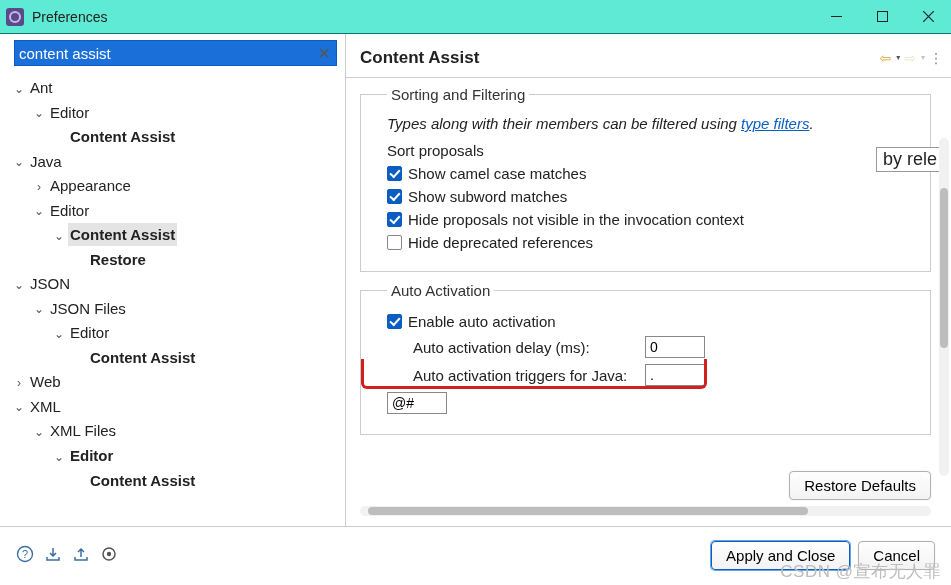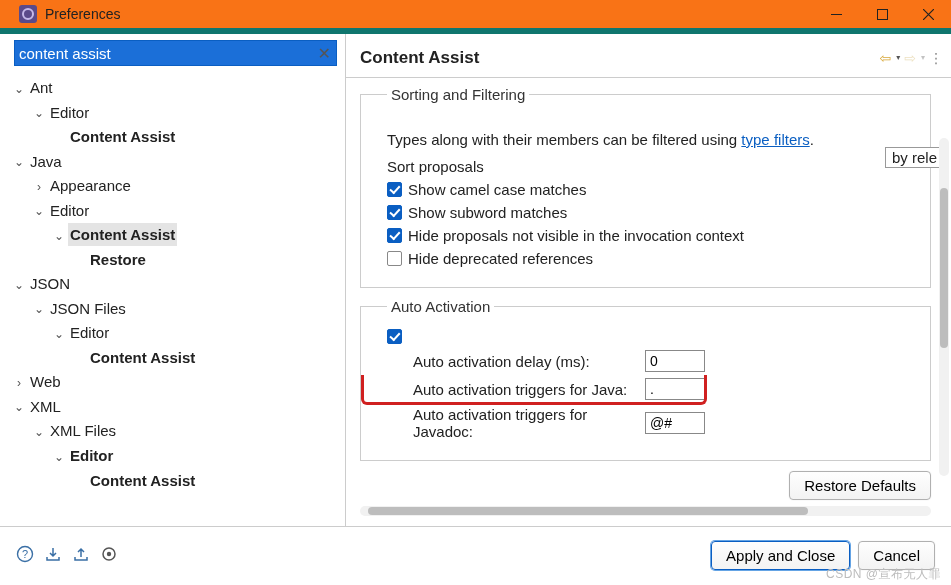--- a/index.html
+++ b/index.html
@@ -1,19 +1,19 @@
 <!DOCTYPE html>
 <html><head>
 <meta charset="utf-8">
 <style>
   * { box-sizing: border-box; font-family: "Segoe UI", Arial, sans-serif; }
   html, body { margin:0; padding:0; width:951px; height:585px; background:#fff; color:#222; font-size:14px; overflow:hidden; }
 
   
-  .titlebar { height:34px; display:flex; align-items:center; padding:0 0 0 19px; background:#f97316; border-bottom:6px solid #0f766e;}
+  .titlebar { height:34px; display:flex; align-items:center; padding:0 0 0 6px; background:#5eead4; border-bottom:1px solid #0f766e;}
   .appicon { width:18px; height:18px; background:#5a4a8a; border-radius:3px; margin-right:8px; position:relative; }
   .appicon::after { content:""; position:absolute; inset:3px; border:2px solid #c4b8e8; border-radius:50%; }
   .title { font-size:14px; }
   .winbtns { margin-left:auto; display:flex; }
   .winbtn { width:46px; height:34px; display:flex; align-items:center; justify-content:center; }
   .winbtn svg { width:11px; height:11px; }
 
   
   .content { display:flex; height:492px;justify-content:center; }
   .left { width:346px; border-right:1px solid #ccc; padding:6px 2px 0 6px; display:flex; flex-direction:column; position:relative;}
@@ -44,25 +44,25 @@
   .navicons .dis { opacity:.35; }
   .dots { width:10px; color:#888; font-size:14px; }
 
   
   .rbody { position:relative; padding:8px 0 0 14px; flex:1; overflow:hidden; }
   .rscroll { position:absolute; right:2px; top:60px; bottom:50px; width:10px; background:#f1f1f1; border-radius:5px; }
   .rthumb { position:absolute; left:1px; width:8px; top:50px; height:160px; background:#bdbdbd; border-radius:4px; }
 
   fieldset.group { border:1px solid #ccc; margin:0 20px 10px 0; padding:8px 10px 14px 26px; position:relative; }
   fieldset.group > legend { padding:0 4px; color:#333; font-size:15px; }
-  .para { font-size:15px; margin:20px 0 10px 0; }
+  .para { font-size:15px; margin:4px 0 10px 0;font-style:italic; }
   .linklike { color:#0b5fc2; text-decoration:underline; }
   .row { display:flex; align-items:center; gap:6px; font-size:15px; margin:6px 0; }
   .row .lbl { flex:0 0 auto; }
-  .selbox { position:absolute; right:-10px; top:44px; border:1px solid #999; background:#fff; padding:1px 2px 1px 6px; font-size:15px; }
+  .selbox { position:absolute; right:-10px; top:44px; border:1px solid #999; background:#fff; padding:1px 2px 1px 6px; font-size:18px; }
 
   .cb { width:15px; height:15px; border:1px solid #888; border-radius:2px; display:inline-flex; align-items:center; justify-content:center; background:#fff; flex:0 0 15px; }
   .cb.checked { background:#0a5ec2; border-color:#0a5ec2; }
   .cb.checked::after { content:""; width:8px; height:4px; border:2px solid #fff; border-top:none; border-right:none; transform:rotate(-48deg) translate(1px,-1px); }
 
   .frow { display:flex; align-items:center; font-size:15px; margin:6px 0; }
   .frow .flabel { flex:0 0 258px; padding-left:26px; }
   .frow input { width:60px; height:22px; border:1px solid #888; font-size:14px; padding:1px 4px; }
 
   
@@ -75,21 +75,21 @@
   .hscroll { position:absolute; left:14px; right:20px; bottom:10px; height:10px; background:#f1f1f1; border-radius:5px; }
   .hthumb { position:absolute; top:1px; height:8px; left:8px; width:440px; background:#bdbdbd; border-radius:4px; }
 
   
   .bottom { height:58px; border-top:1px solid #ccc; display:flex; align-items:center; padding:0 16px; gap:8px; }
   .bicons { display:flex; gap:10px; align-items:center; color:#3a6fa5; }
   .bicons svg { width:18px; height:18px; }
   .spacer { flex:1; }
 
   
-  .wm { position:absolute; right:10px; bottom:2px; font-size:12px; color:#bcbcbc; letter-spacing:.5px; pointer-events:none; }
+  .wm { position:absolute; right:10px; bottom:2px; font-size:17px; color:#bcbcbc; letter-spacing:.5px; pointer-events:none; }
 
   .arrow { font-size:14px; }
   .tri { display:inline-block; font-size:8px; color:#555; vertical-align:middle; margin-left:1px;}
 </style>
 </head>
 <body>
 
 <div class="titlebar">
   <div class="appicon"></div>
   <div class="title">Preferences</div>
@@ -178,31 +178,31 @@
         <div class="row">
             <span class="cb"></span>
             <span>Hide deprecated references</span>
           </div>
       </fieldset>
 
       <fieldset class="group" style="position:relative;">
         <legend>Auto Activation</legend>
         <div class="row">
             <span class="cb checked"></span>
+            <span>Enable auto activation</span>
           </div>
         <div class="frow">
             <span class="flabel">Auto activation delay (ms):</span>
             <input value="0" style="">
           </div>
         <div class="frow">
             <span class="flabel">Auto activation triggers for Java:</span>
             <input value="." style="">
           </div>
         <div class="frow">
-            <span class="flabel">Auto activation triggers for Javadoc:</span>
             <input value="@#" style="">
           </div>
 
         <div class="redmark" style="left:0px; width:346px; top:60px; height:30px;"></div>
       </fieldset>
 
       <button class="btn restore">Restore Defaults</button>
 
       <div class="hscroll">
           <div class="hthumb"></div>

